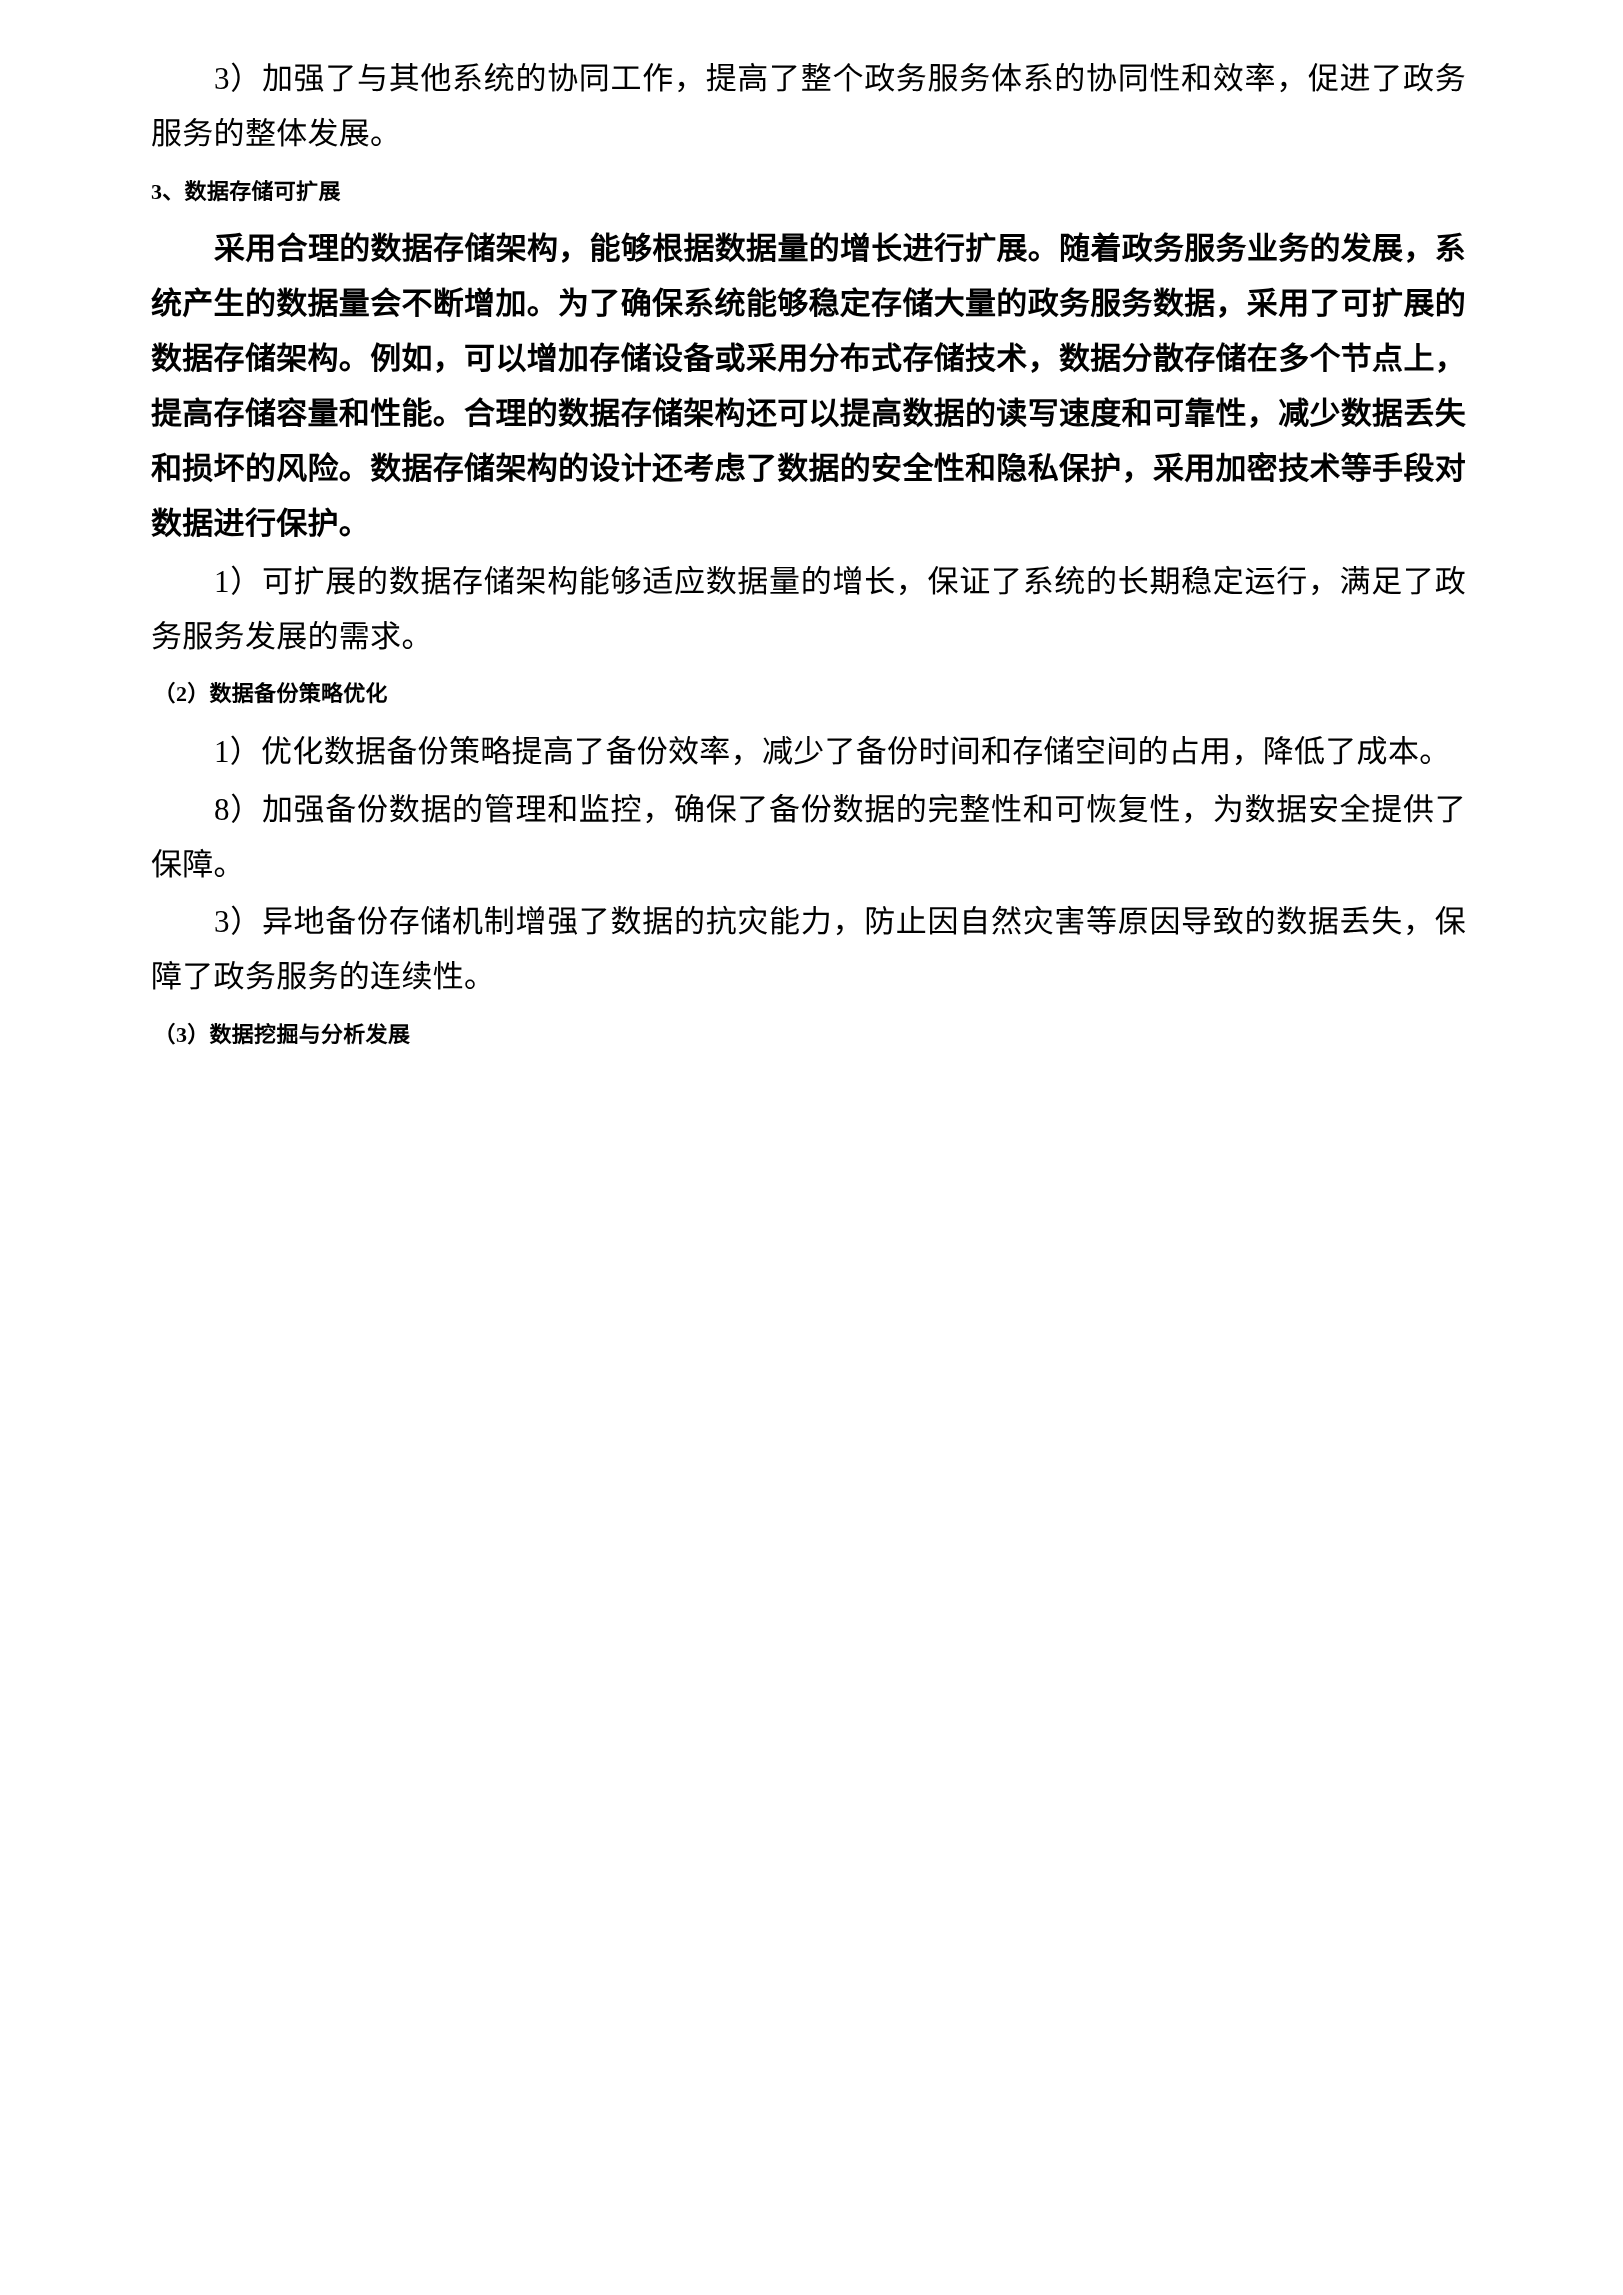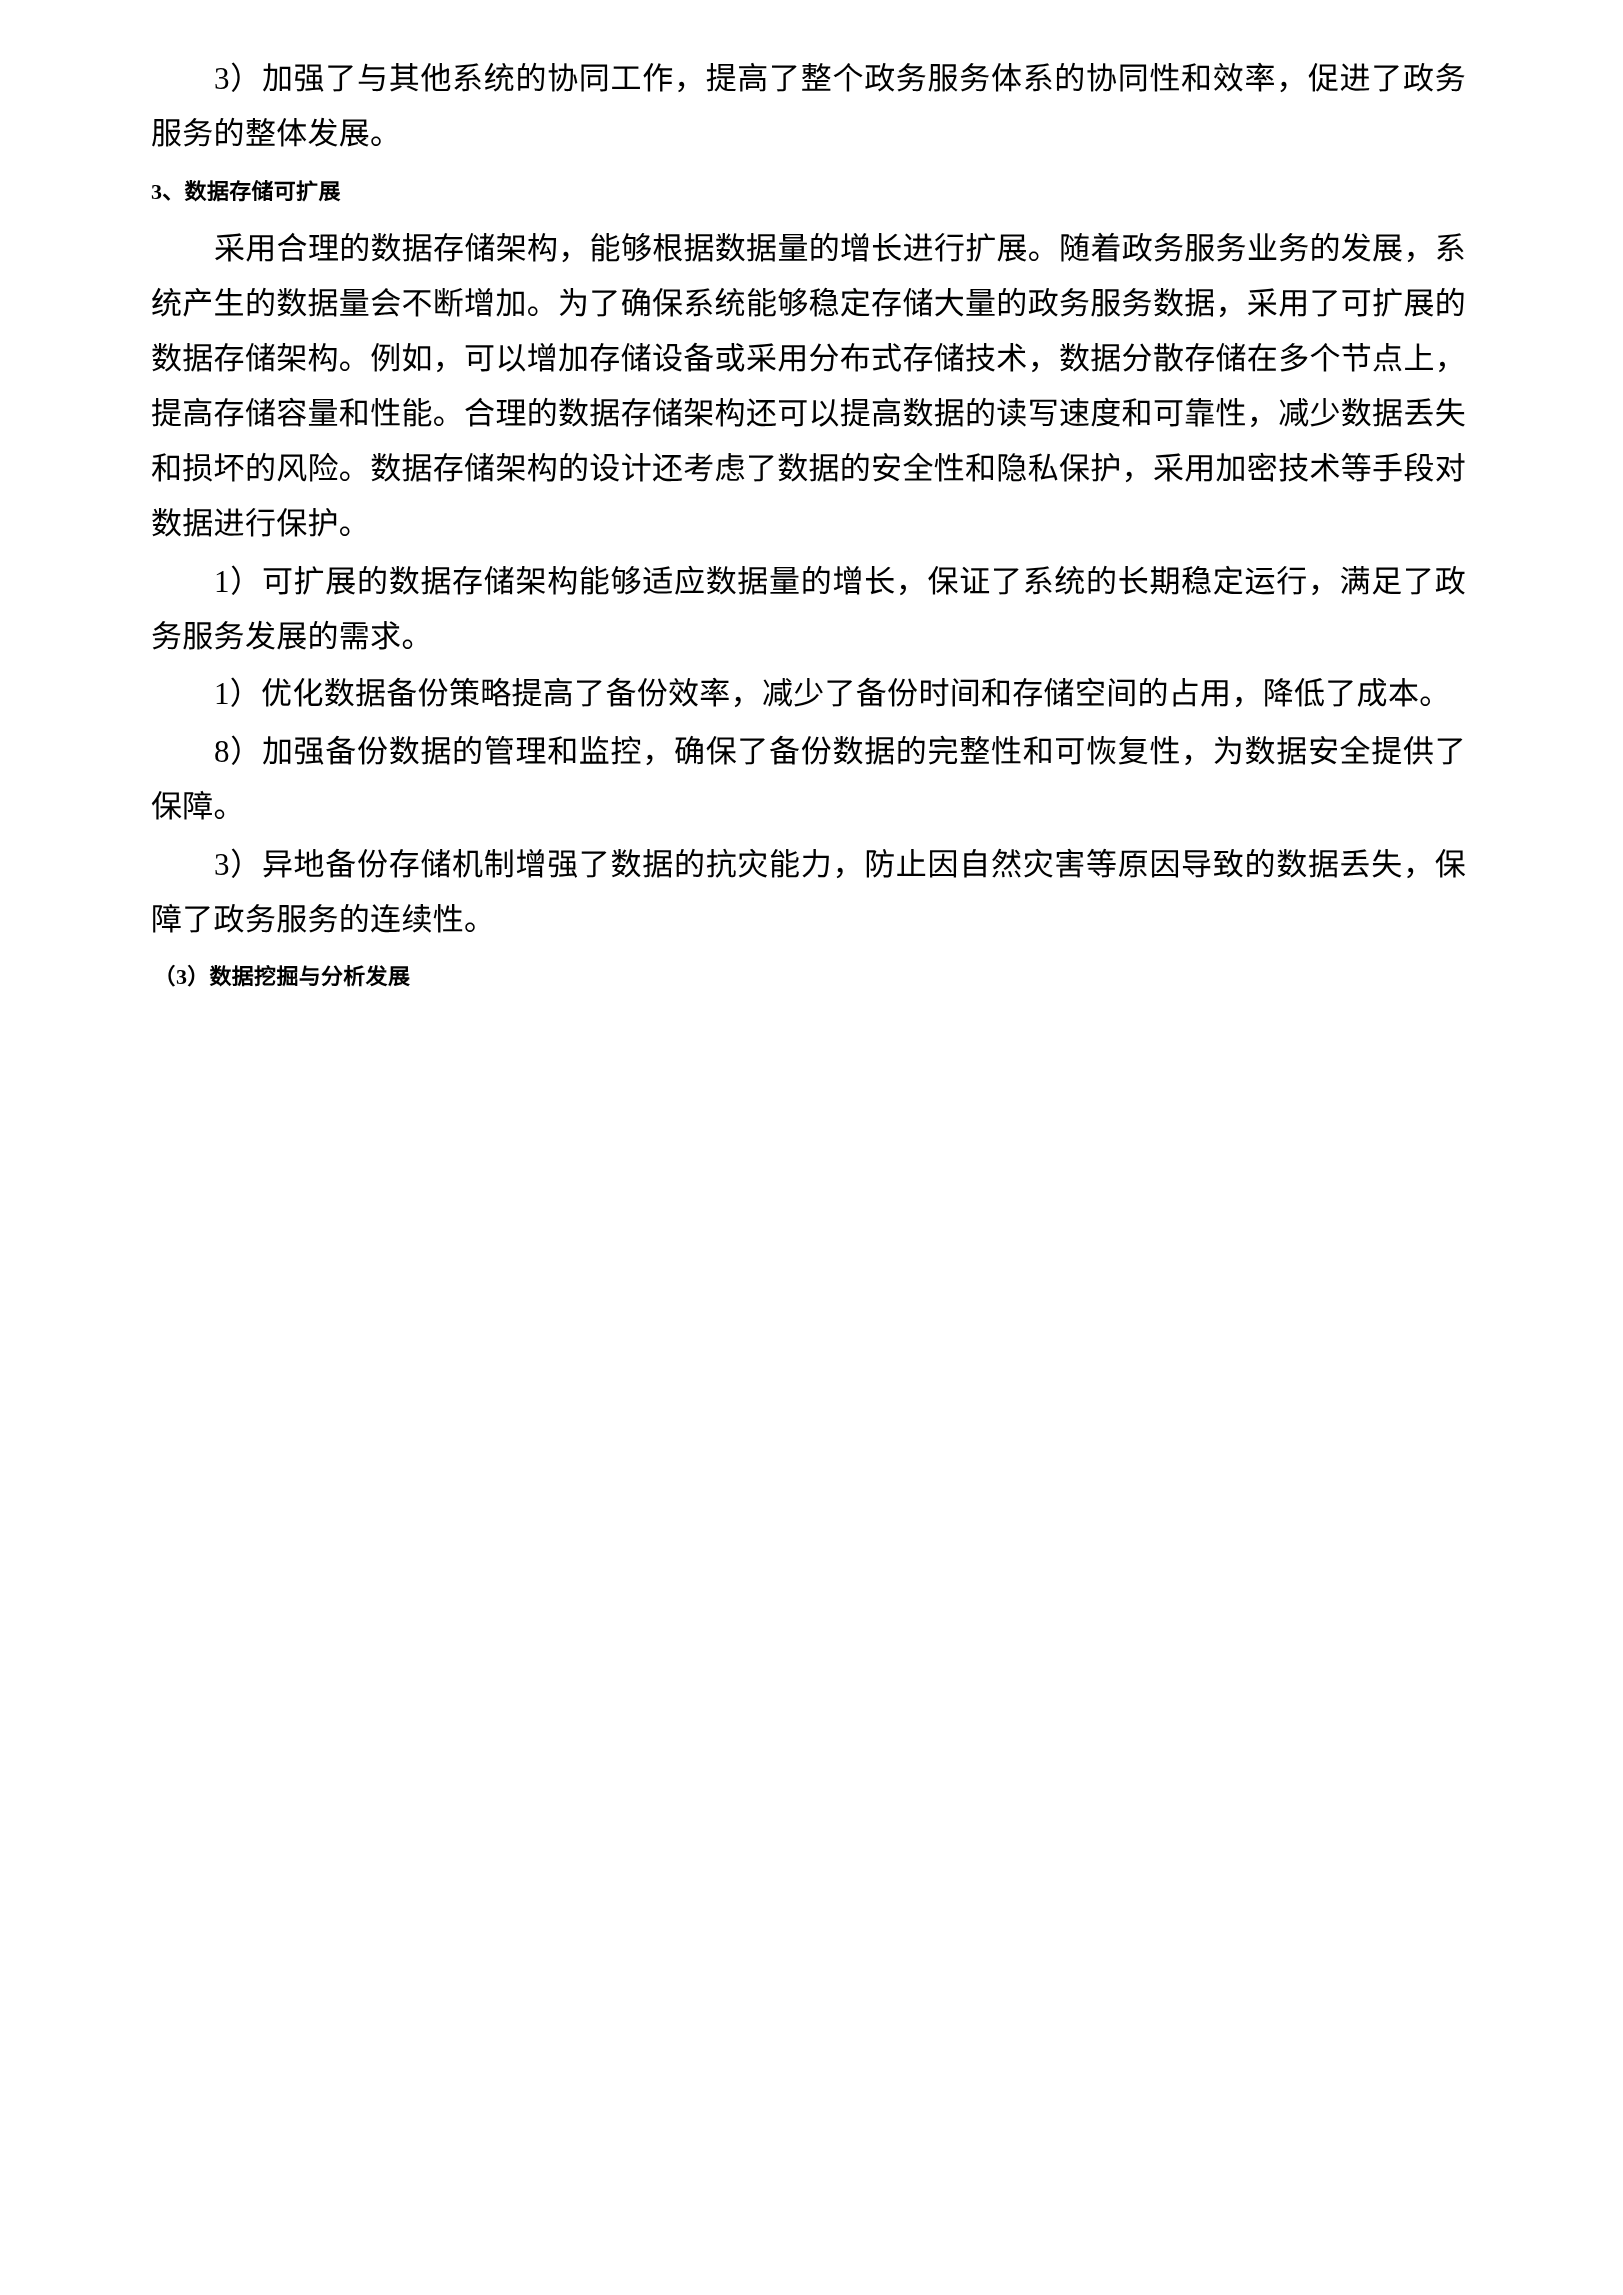--- a/index.html
+++ b/index.html
@@ -27,21 +27,21 @@
   
   p.para {
     margin: 0 0 2.6px 0;
     font-size: 31px;
     line-height: 55px;
     text-align: justify;
     text-justify: inter-character;
     text-indent: 63px;
     letter-spacing: 0.3px;
     word-break: break-all;
-    font-weight: 400;
+    font-weight: 700;
   }
   
   p.item {
     margin: 0 0 2.6px 0;
     font-size: 31px;
     line-height: 55px;
     text-align: justify;
     text-justify: inter-character;
     text-indent: 63px;
     letter-spacing: 0.3px;
@@ -65,19 +65,20 @@
 </style>
 </head>
 <body>
 
 <div class="page">
   <div class="doc-body">
       <p class="item">3）加强了与其他系统的协同工作，提高了整个政务服务体系的协同性和效率，促进了政务服务的整体发展。</p>
       <h2 class="heading-1">3、数据存储可扩展</h2>
       <p class="para">采用合理的数据存储架构，能够根据数据量的增长进行扩展。随着政务服务业务的发展，系统产生的数据量会不断增加。为了确保系统能够稳定存储大量的政务服务数据，采用了可扩展的数据存储架构。例如，可以增加存储设备或采用分布式存储技术，数据分散存储在多个节点上，提高存储容量和性能。合理的数据存储架构还可以提高数据的读写速度和可靠性，减少数据丢失和损坏的风险。数据存储架构的设计还考虑了数据的安全性和隐私保护，采用加密技术等手段对数据进行保护。</p>
       <p class="item">1）可扩展的数据存储架构能够适应数据量的增长，保证了系统的长期稳定运行，满足了政务服务发展的需求。</p>
+      <h3 class="heading-2">（2）数据备份策略优化</h3>
       <p class="item">1）优化数据备份策略提高了备份效率，减少了备份时间和存储空间的占用，降低了成本。</p>
       <p class="item">8）加强备份数据的管理和监控，确保了备份数据的完整性和可恢复性，为数据安全提供了保障。</p>
       <p class="item">3）异地备份存储机制增强了数据的抗灾能力，防止因自然灾害等原因导致的数据丢失，保障了政务服务的连续性。</p>
       <h3 class="heading-2">（3）数据挖掘与分析发展</h3>
     </div>
 </div>
 
 
 </body></html>

